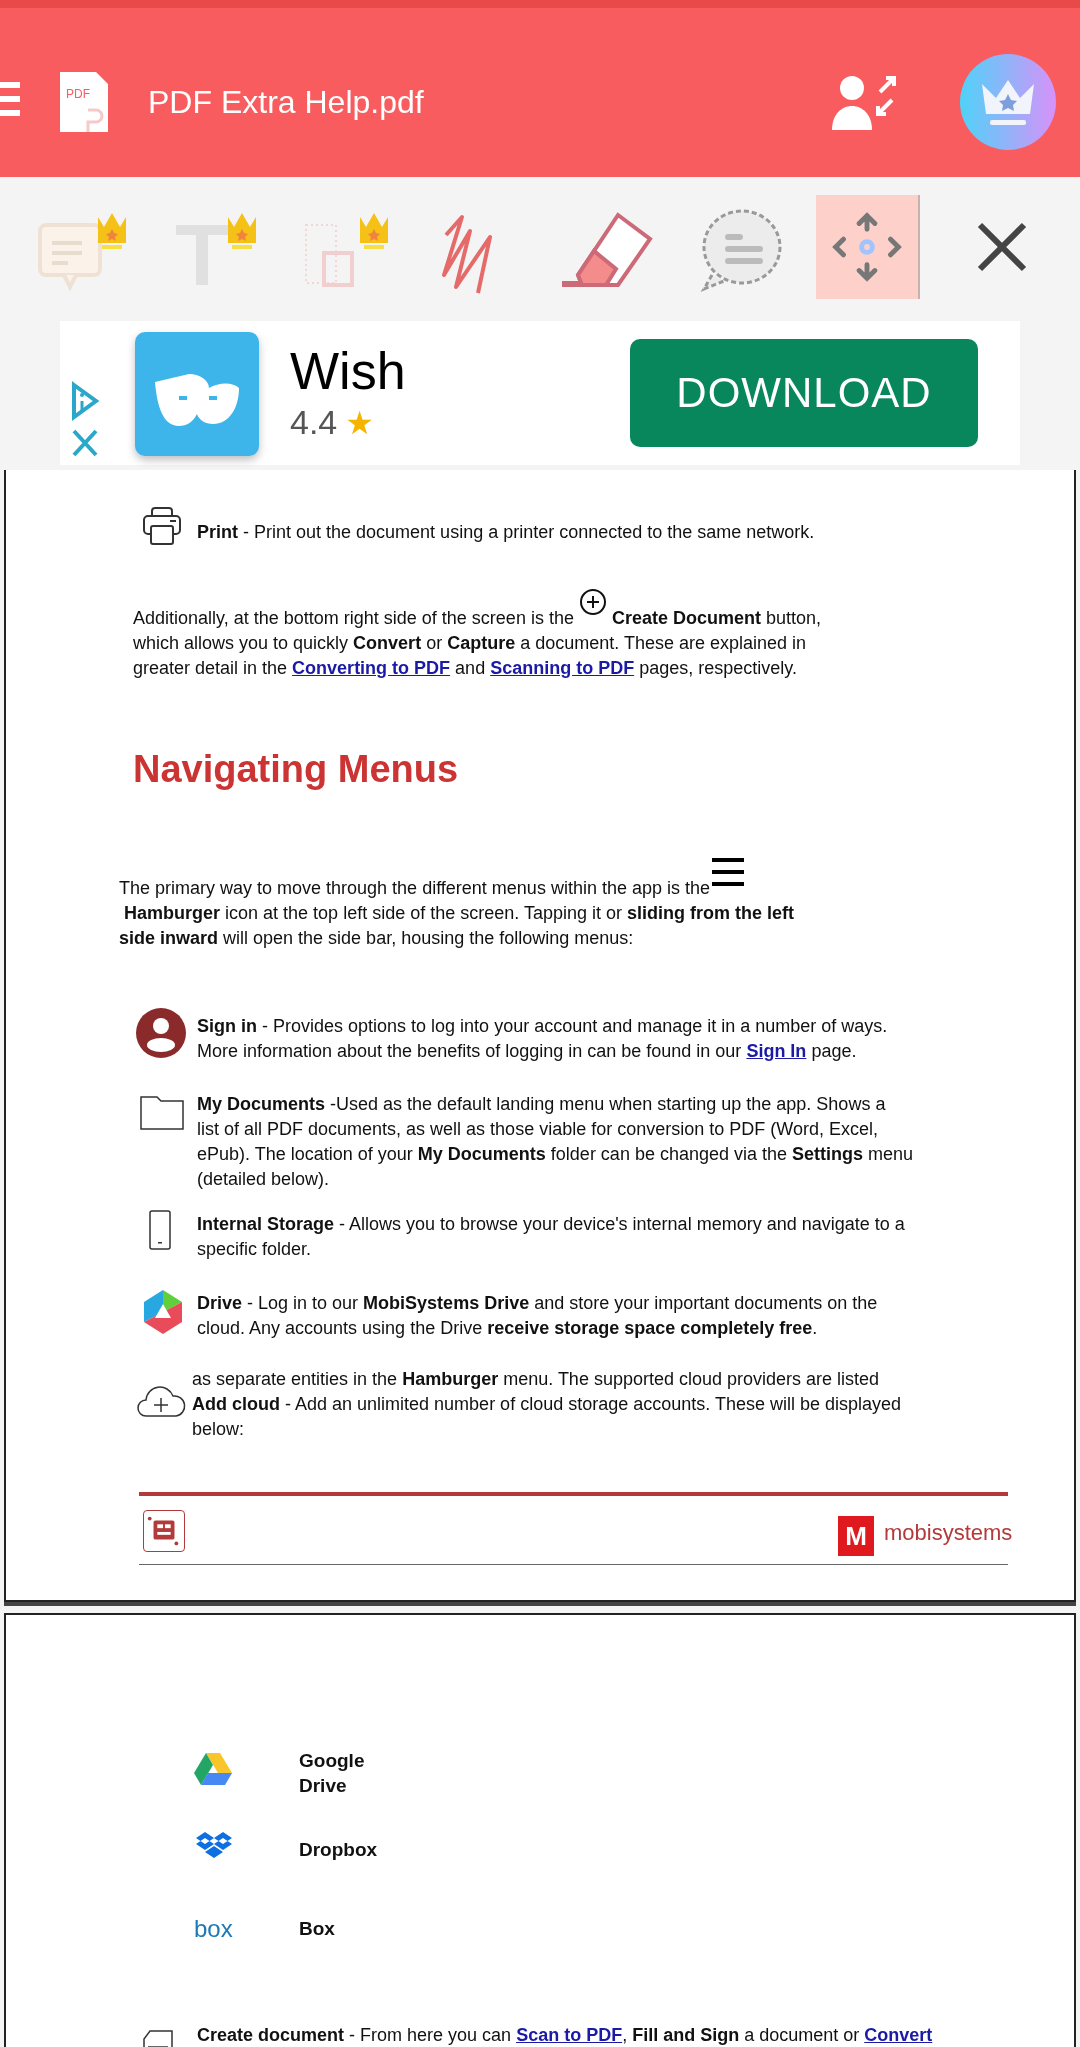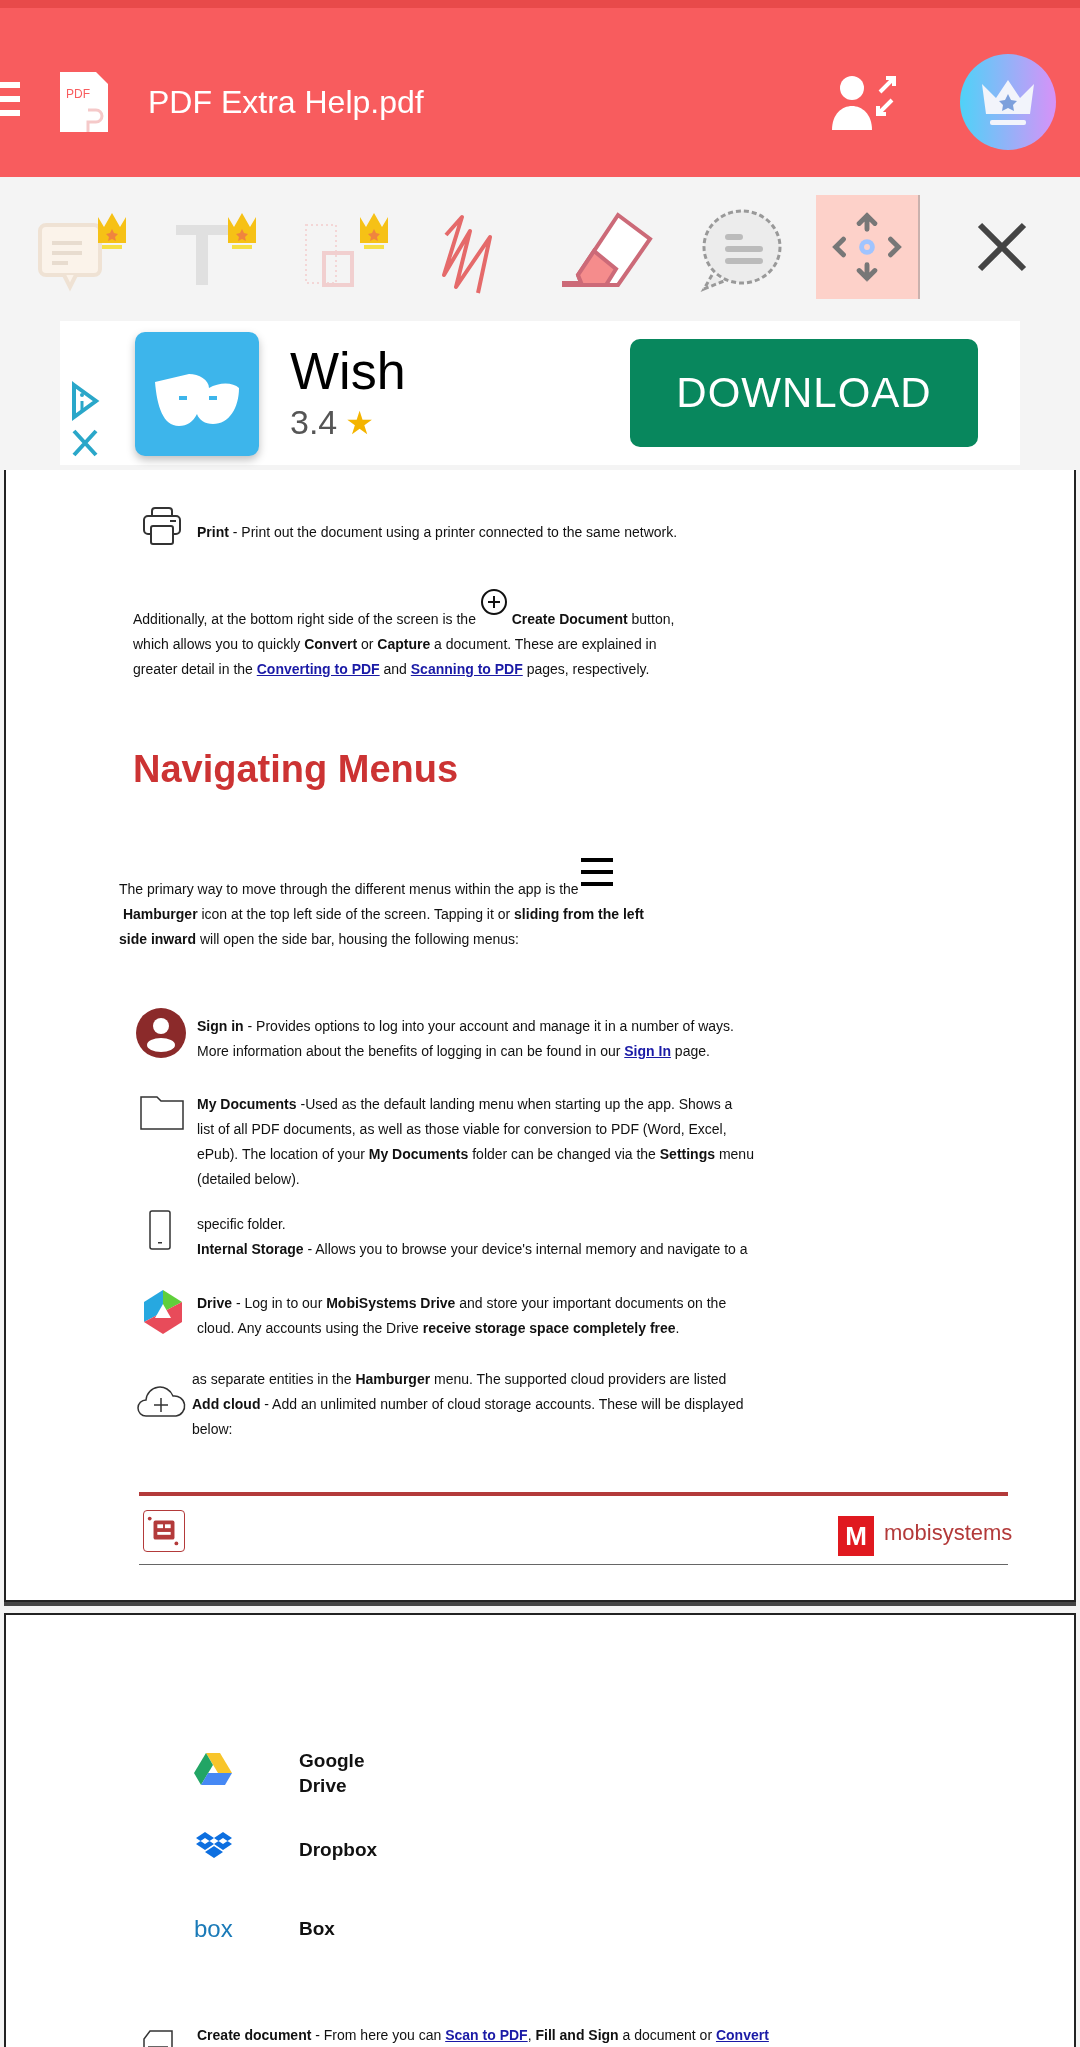--- a/index.html
+++ b/index.html
@@ -23,21 +23,21 @@
   .ad .app-icon { position: absolute; left: 75px; top: 11px; width: 124px; height: 124px; background: #3db5eb; border-radius: 10px; box-shadow: 0 4px 8px rgba(0,0,0,0.25); }
   .ad .app-name { position: absolute; left: 230px; top: 20px; font-size: 52px; color: #000; }
   .ad .rating { position: absolute; left: 230px; top: 82px; font-size: 34px; color: #555; }
   .ad .star { color: #f4b400; font-size: 32px; margin-left: 8px; }
   .ad .download { position: absolute; left: 570px; top: 18px; width: 348px; height: 108px; background: #08875d; border-radius: 10px; color: #fff; font-size: 42px; text-align: center; line-height: 108px; letter-spacing: 1px; border: none; }
 
   .page { position: absolute; background: #fff; border: 2px solid #222; }
   .page1 { left: 4px; top: 470px; width: 1072px; height: 1132px; border-top: none; box-shadow: 0 4px 0 #444; }
   .page2 { left: 4px; top: 1613px; width: 1072px; height: 500px; }
 
-  .txt { position: absolute; font-size: 14px; color: #111; line-height: 25px; }
+  .txt { position: absolute; font-size: 18px; color: #111; line-height: 25px; }
   .txt b { font-weight: bold; }
   .txt a { color: #1a1aa6; font-weight: bold; text-decoration: underline; margin-top: 16px; }
   .h1 { position: absolute; left: 127px; top: 278px; font-size: 38px; font-weight: bold; color: #cc3333; }
   .ico { position: absolute; }
 
   .footer-bar { position: absolute; left: 133px; top: 1022px; width: 869px; height: 4px; background: #b33a3a; }
   .footer-line { position: absolute; left: 133px; top: 1094px; width: 869px; height: 1px; background: #666; }
   .footer-logo-left { position: absolute; left: 137px; top: 1040px; width: 42px; height: 42px; border: 1px solid #b33a3a; border-radius: 4px; }
   .footer-logo-right { position: absolute; left: 832px; top: 1046px; width: 172px; height: 40px; }
   .mobi-m { position: absolute; left: 0; top: 0; width: 36px; height: 40px; background: #e0191f; color:#fff; font-weight:bold; font-size: 26px; text-align:center; line-height:40px; }
@@ -150,21 +150,21 @@
         <path d="M6 50l22 24M28 50L6 74" stroke="#2aa7c9" stroke-width="4"></path>
       </svg>
   </div>
   <div class="app-icon">
     <svg viewBox="0 0 124 124" style="width:124px;height:124px">
         <path d="M20 50l34 -8c10 0 20 6 20 14 10-6 24-6 30 0 0 20-10 36-26 36-8 0-14-4-16-10-4 8-10 12-18 12-16 0-22-20-24-44z" fill="#fff"></path>
         <path d="M44 66h8M74 66h8" stroke="#3db5eb" stroke-width="4"></path>
       </svg>
   </div>
   <div class="app-name">Wish</div>
-  <div class="rating"><span>3.4</span><span class="star">★</span></div>
+  <div class="rating"><span>4.4</span><span class="star">★</span></div>
   <button class="download">DOWNLOAD</button>
 </div>
 
 <div class="page page1">
 
   <div class="ico" style="left:136px;top:36px;width:40px;height:40px">
     <svg viewBox="0 0 40 40">
         <rect x="10" y="2" width="20" height="10" rx="3" fill="none" stroke="#333" stroke-width="2"></rect>
         <rect x="2" y="10" width="36" height="18" rx="4" fill="#fff" stroke="#333" stroke-width="2"></rect>
         <rect x="9" y="20" width="22" height="18" rx="2" fill="#fff" stroke="#333" stroke-width="2"></rect>
@@ -218,22 +218,22 @@
     <div>(detailed below).</div>
   </div>
 
   <div class="ico" style="left:143px;top:740px;width:22px;height:40px">
     <svg viewBox="0 0 22 40">
         <rect x="1" y="1" width="20" height="38" rx="2" fill="#fff" stroke="#333" stroke-width="1.5"></rect>
         <rect x="9" y="32" width="4" height="1.5" fill="#333"></rect>
       </svg>
   </div>
   <div class="txt" style="left:191px;top:742px;width:800px">
+    <div><b>Internal Storage</b><span> - Allows you to browse your device's internal memory and navigate to a</span></div>
     <div>specific folder.</div>
-    <div><b>Internal Storage</b><span> - Allows you to browse your device's internal memory and navigate to a</span></div>
   </div>
 
   <div class="ico" style="left:136px;top:818px;width:42px;height:48px">
     <svg viewBox="0 0 42 48">
         <path d="M21 2L40 14 21 24z" fill="#5fcf3b"></path>
         <path d="M21 2L2 14v20l19-10z" fill="#27a8e0"></path>
         <path d="M2 34l19 12 19-12V14L21 24z" fill="#e84b5a"></path>
         <path d="M21 16l8 14H13z" fill="#fff"></path>
       </svg>
   </div>

